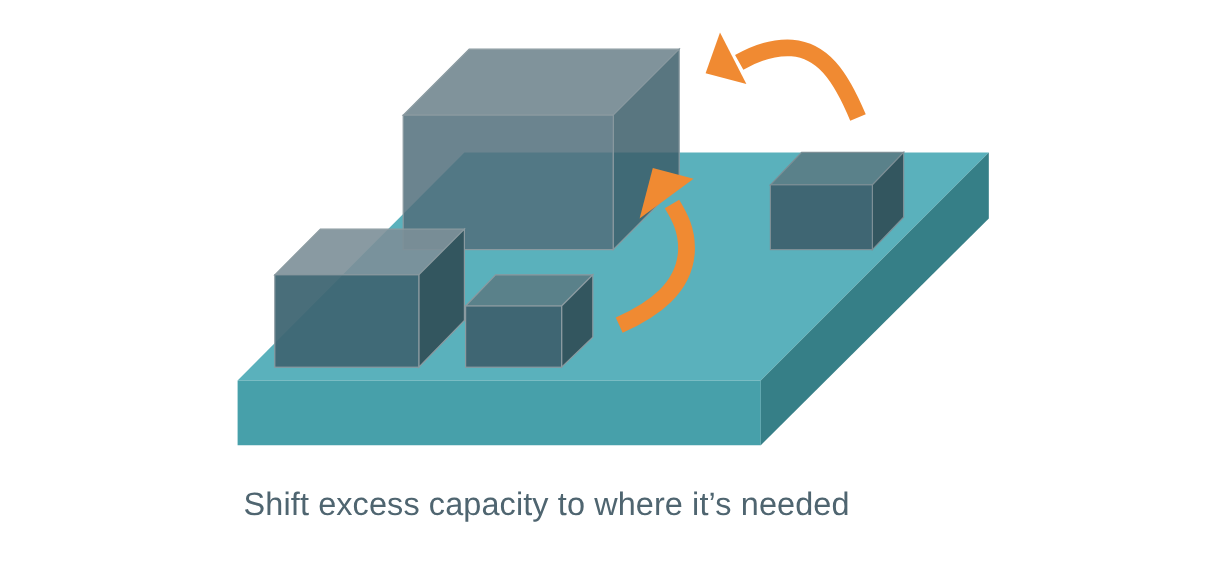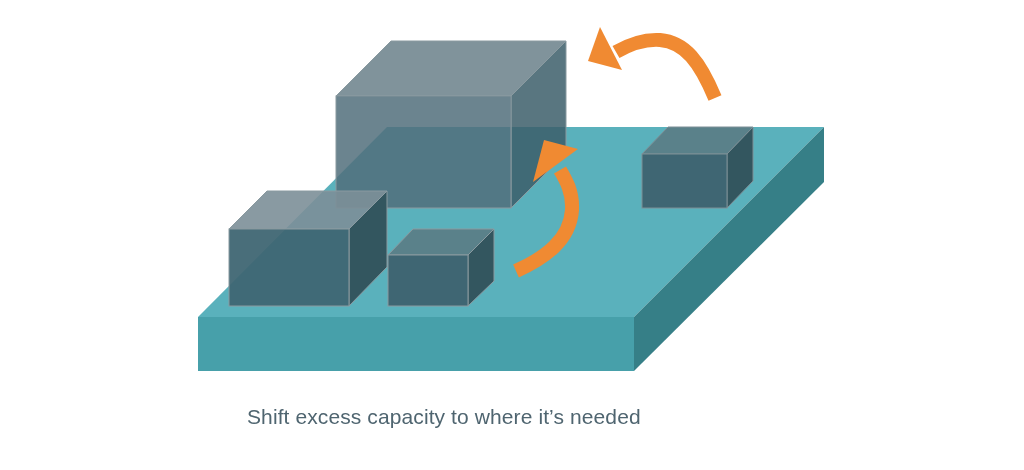--- a/index.html
+++ b/index.html
@@ -1,21 +1,21 @@
 <!DOCTYPE html>
 <html><head>
   <meta charset="utf-8">
   <style>
     html, body { margin: 0; padding: 0; background: #ffffff; }
     body { width: 1024px; height: 470px; position: relative; overflow: hidden; }
     #scene { position: absolute; left: 0; top: 0; width: 1024px; height: 470px; }
     .caption {
       position: absolute; left: 203px; top: 405px;
       font-family: "Liberation Sans", sans-serif;
-      font-size: 21px; color: #4f6570; letter-spacing: 0.1px; margin-left: 44px;
+      font-size: 27px; color: #4f6570; letter-spacing: 0.1px;
     }
   </style>
 </head>
 <body>
 
 <svg id="scene" viewBox="0 0 1024 470" xmlns="http://www.w3.org/2000/svg">
 
   <g>
     <polygon points="198,317 387,127 824,127 634,317" fill="#5ab1bc"></polygon>
     <polygon points="198,317 634,317 634,371 198,371" fill="#47a0aa"></polygon>

